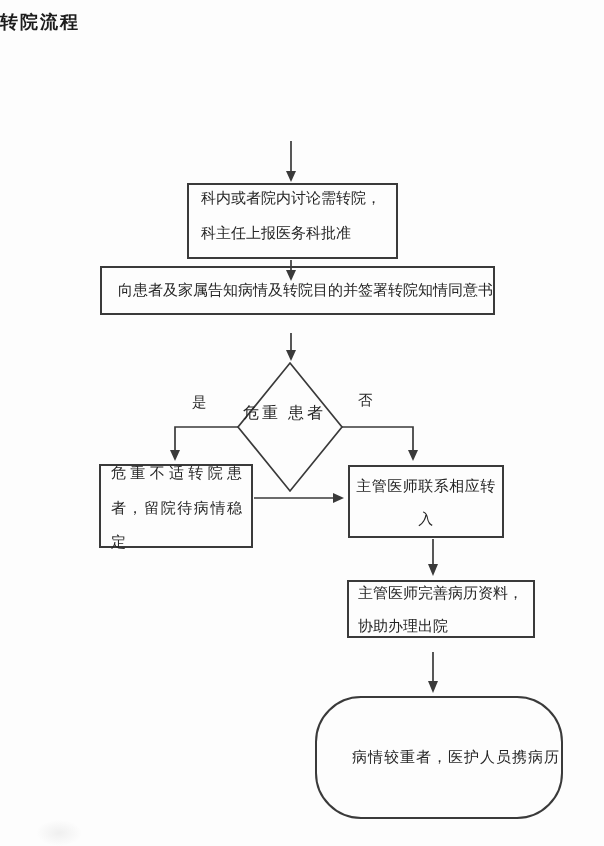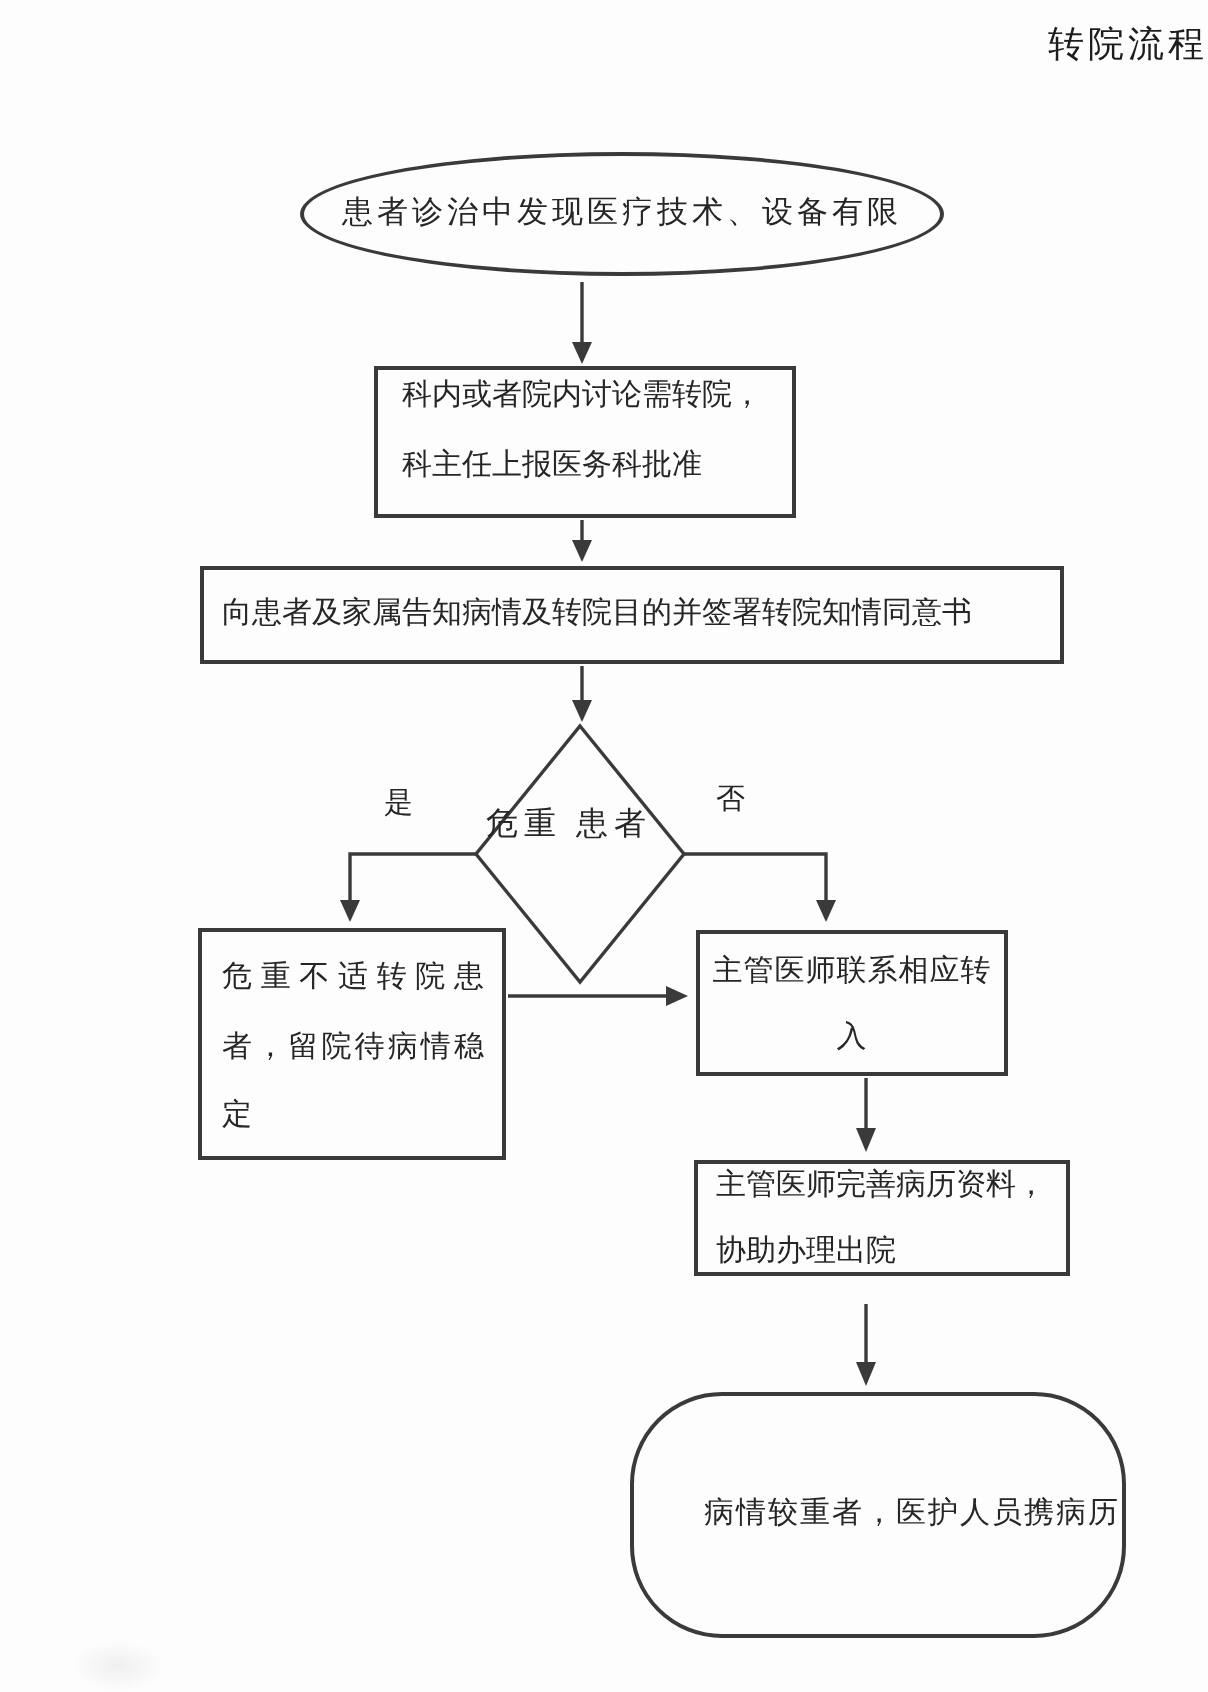--- a/index.html
+++ b/index.html
@@ -11,23 +11,23 @@
   .page{
     position:relative;
     width:604px;height:846px;
     background:var(--bg);
     overflow:hidden;
     font-family:"Liberation Serif","DejaVu Serif",serif;
     color:var(--text);
   }
   .title{
     position:absolute;top:10px;left:0;width:100%;
-    margin:0;text-align:right;
+    margin:0;text-align:left;
     font-family:"Liberation Sans","DejaVu Sans",sans-serif;
-    font-size:18px;font-weight:normal;letter-spacing:2px;
+    font-size:18px;font-weight:bold;letter-spacing:2px;
     color:#1d1d1d;
   }
   .connectors{
     position:absolute;left:0;top:0;width:604px;height:846px;
     pointer-events:none;color:var(--line);
   }
   .connectors line,.connectors polyline,.connectors polygon.outline{
     stroke:var(--line);stroke-width:1.7;fill:none;
   }
   .connectors polygon.head{fill:var(--line);stroke:none;}
@@ -43,35 +43,35 @@
     left:150px;top:76px;width:322px;height:62px;
     border-radius:50%;
     align-items:center;text-align:center;
     letter-spacing:2px;font-size:15.5px;
   }
   .proc-discuss{
     left:187px;top:183px;width:211px;height:76px;
     padding:2px 6px 12px 12px;line-height:35px;
   }
   .proc-inform{
-    left:100px;top:283px;width:432px;height:49px;
-    padding-left:9px;line-height:45px;
+    left:100px;top:266px;width:395px;height:49px;
+    padding-left:9px;line-height:45px;text-align:right;
   }
   .decision-text{
     position:absolute;left:240px;top:396px;width:100px;
     line-height:33px;font-size:16px;
     letter-spacing:3px;text-indent:3px;
   }
   .branch-label{
     position:absolute;font-size:14.5px;line-height:16px;
   }
   .label-yes{left:192px;top:394px;}
   .label-no{left:358px;top:392px;}
   .proc-stay{
-    left:99px;top:464px;width:154px;height:116px;
+    left:99px;top:464px;width:154px;height:84px;
     padding:4px 9px 0 10px;line-height:34.5px;
   }
   .jl{text-align:justify;text-align-last:justify;}
   .proc-contact{
     left:348px;top:465px;width:156px;height:73px;
     text-align:center;line-height:33px;padding-top:2px;
     letter-spacing:0.5px;
   }
   .proc-records{
     left:347px;top:580px;width:188px;height:58px;
@@ -117,23 +117,20 @@
     <line x1="254" y1="498" x2="334" y2="498"></line>
     <polygon class="head" points="333,493 333,503 344,498"></polygon>
 
     <line x1="433" y1="539" x2="433" y2="566"></line>
     <polygon class="head" points="428,564 438,564 433,576"></polygon>
 
     <line x1="433" y1="652" x2="433" y2="683"></line>
     <polygon class="head" points="428,681 438,681 433,693"></polygon>
   </svg>
 
-  <div class="node terminator-start">
-    <span>患者诊治中发现医疗技术、设备有限</span>
-  </div>
 
   <div class="node proc-discuss">
     <span>科内或者院内讨论需转院，</span>
     <span>科主任上报医务科批准</span>
   </div>
 
   <div class="node proc-inform">
     <span>向患者及家属告知病情及转院目的并签署转院知情同意书</span>
   </div>
 

